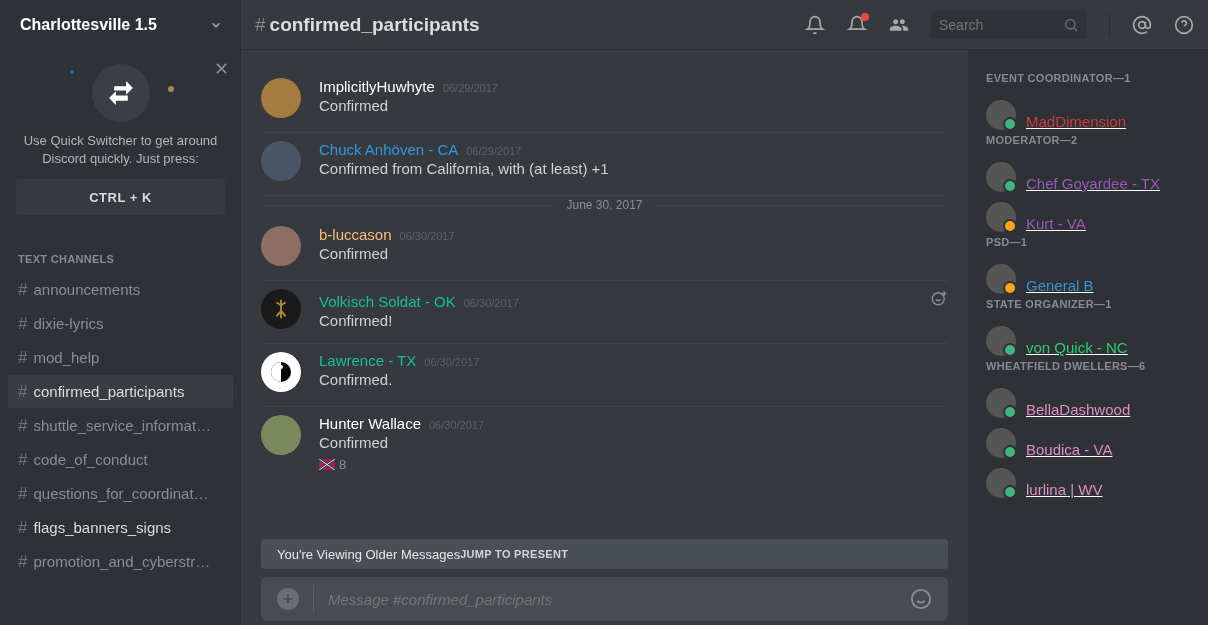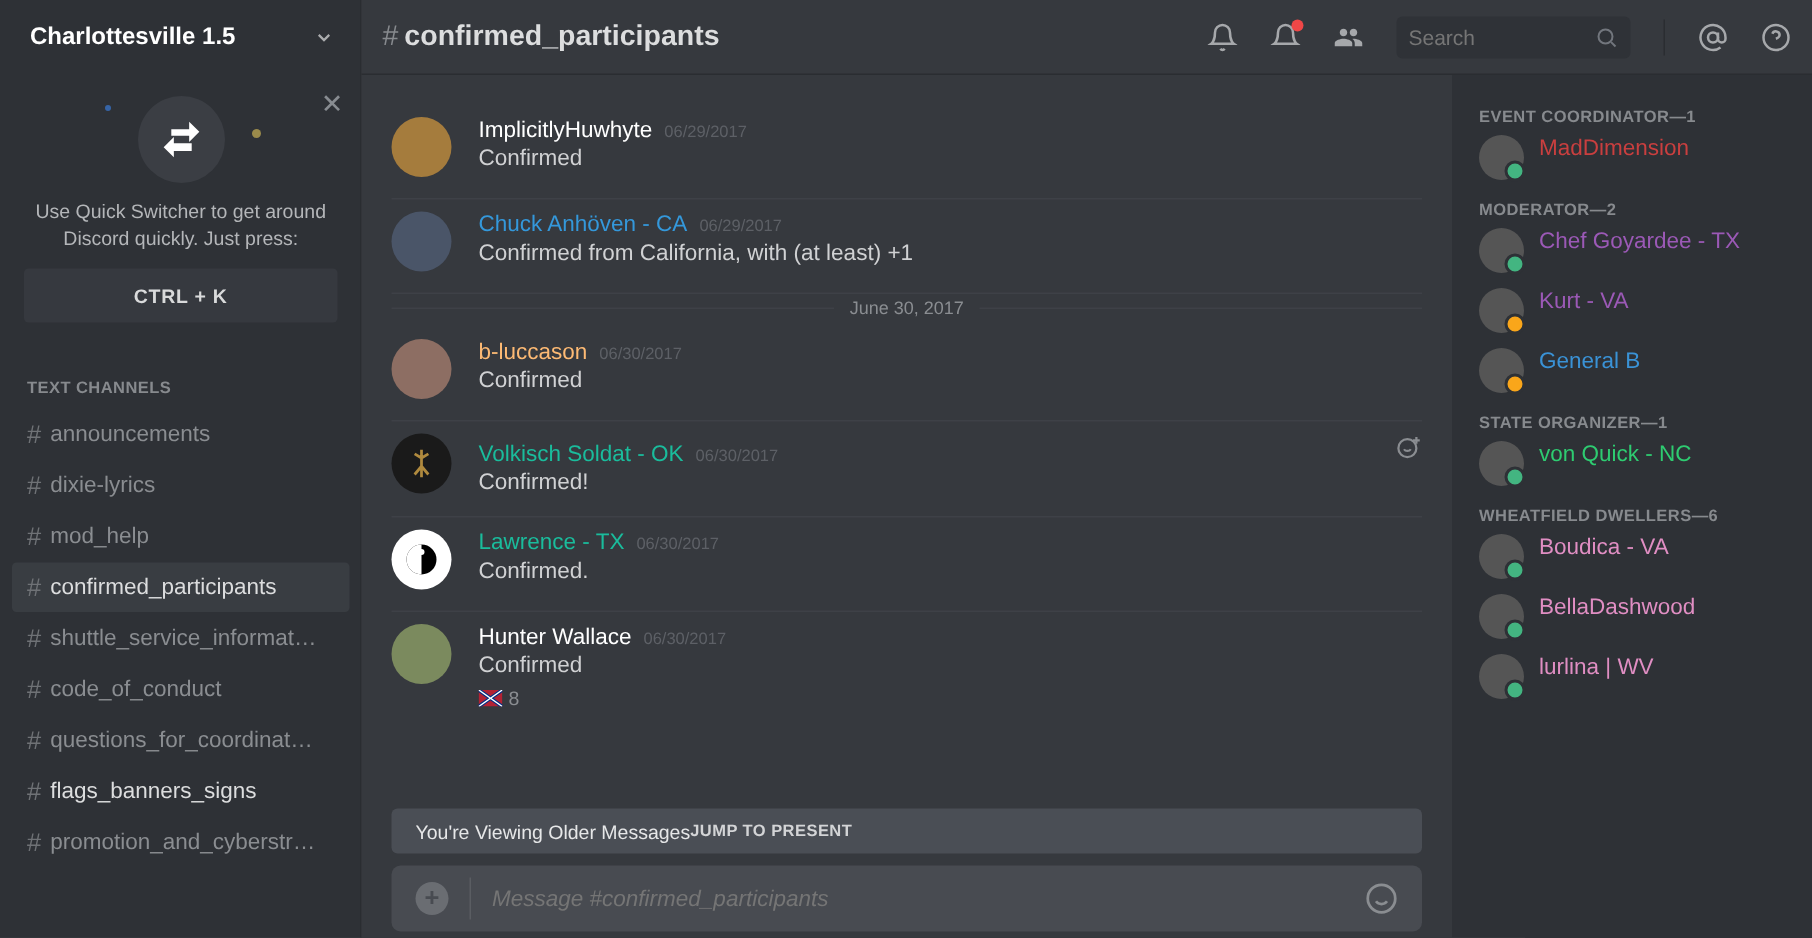--- a/index.html
+++ b/index.html
@@ -71,21 +71,21 @@
 .older-banner .jump { font-size:11px; font-weight:700; letter-spacing:.3px; color:#d3d4d6; }
 
 .input-row { margin:0 20px 4px; background:#484b51; height:44px; border-radius:6px; display:flex; align-items:center; padding:0 16px; gap:14px; }
 .input-row .plus { width:22px; height:22px; border-radius:50%; background:#6a6d72; display:flex; align-items:center; justify-content:center; color:#484b51; font-size:17px; font-weight:700; }
 .input-row input { flex:1; background:transparent; border:none; outline:none; color:#22c55e; font-size:15px; font-style:italic; }
 .input-row .smile { color:#8a8d91; }
 .input-row .bar { width:1px; height:28px; background:#5a5d62; }
 
 .members { width:240px; background:#2e3136; padding:18px 10px 0; overflow:hidden; }
 .role-header { font-size:11px; font-weight:700; letter-spacing:.3px; color:#878a8e; padding:4px 8px 6px; text-transform:uppercase; }
-.member { display:flex; align-items:flex-start; height:40px; padding:0 8px; border-radius:3px; }
+.member { display:flex; align-items:flex-end; height:40px; padding:0 8px; border-radius:3px;text-decoration:underline; }
 .mavatar { width:30px; height:30px; border-radius:50%; background:#555; margin-right:10px; position:relative; flex-shrink:0; }
 .mavatar::after { content:""; position:absolute; bottom:-1px; right:-1px; width:10px; height:10px; border-radius:50%; background:#43b581; border:2px solid #2e3136; }
 .mavatar.idle::after { background:#faa61a; }
 .mname { font-size:15px; }
 
 .c-red{color:#c93f3f;} .c-purple{color:#9b59b6;} .c-blue1{color:#3498db;} .c-blue2{color:#3a92d6;}
 .c-teal{color:#1abc9c;} .c-white{color:#fff;} .c-green{color:#2ecc71;} .c-dred{color:#fdba74;}
 .c-pink{color:#e08ec3;}
 
 svg { display:block; }
@@ -333,37 +333,38 @@
         </div>
         <div class="role-header">MODERATOR—2</div>
         <div class="member">
           <div class="mavatar "></div>
           <span class="mname c-purple">Chef Goyardee - TX</span>
         </div>
         <div class="member">
           <div class="mavatar idle"></div>
           <span class="mname c-purple">Kurt - VA</span>
         </div>
+        <div class="role-header">PSD—1</div>
         <div class="member">
           <div class="mavatar idle"></div>
           <span class="mname c-blue2">General B</span>
         </div>
         <div class="role-header">STATE ORGANIZER—1</div>
         <div class="member">
           <div class="mavatar "></div>
           <span class="mname c-green">von Quick - NC</span>
         </div>
         <div class="role-header">WHEATFIELD DWELLERS—6</div>
         <div class="member">
           <div class="mavatar "></div>
+          <span class="mname c-pink">BellaDashwood</span>
+        </div>
+        <div class="member">
+          <div class="mavatar "></div>
           <span class="mname c-pink">Boudica - VA</span>
-        </div>
-        <div class="member">
-          <div class="mavatar "></div>
-          <span class="mname c-pink">BellaDashwood</span>
         </div>
         <div class="member">
           <div class="mavatar "></div>
           <span class="mname c-pink">lurlina | WV</span>
         </div>
       </div>
   </div>
 </div>
 
 </body></html>

